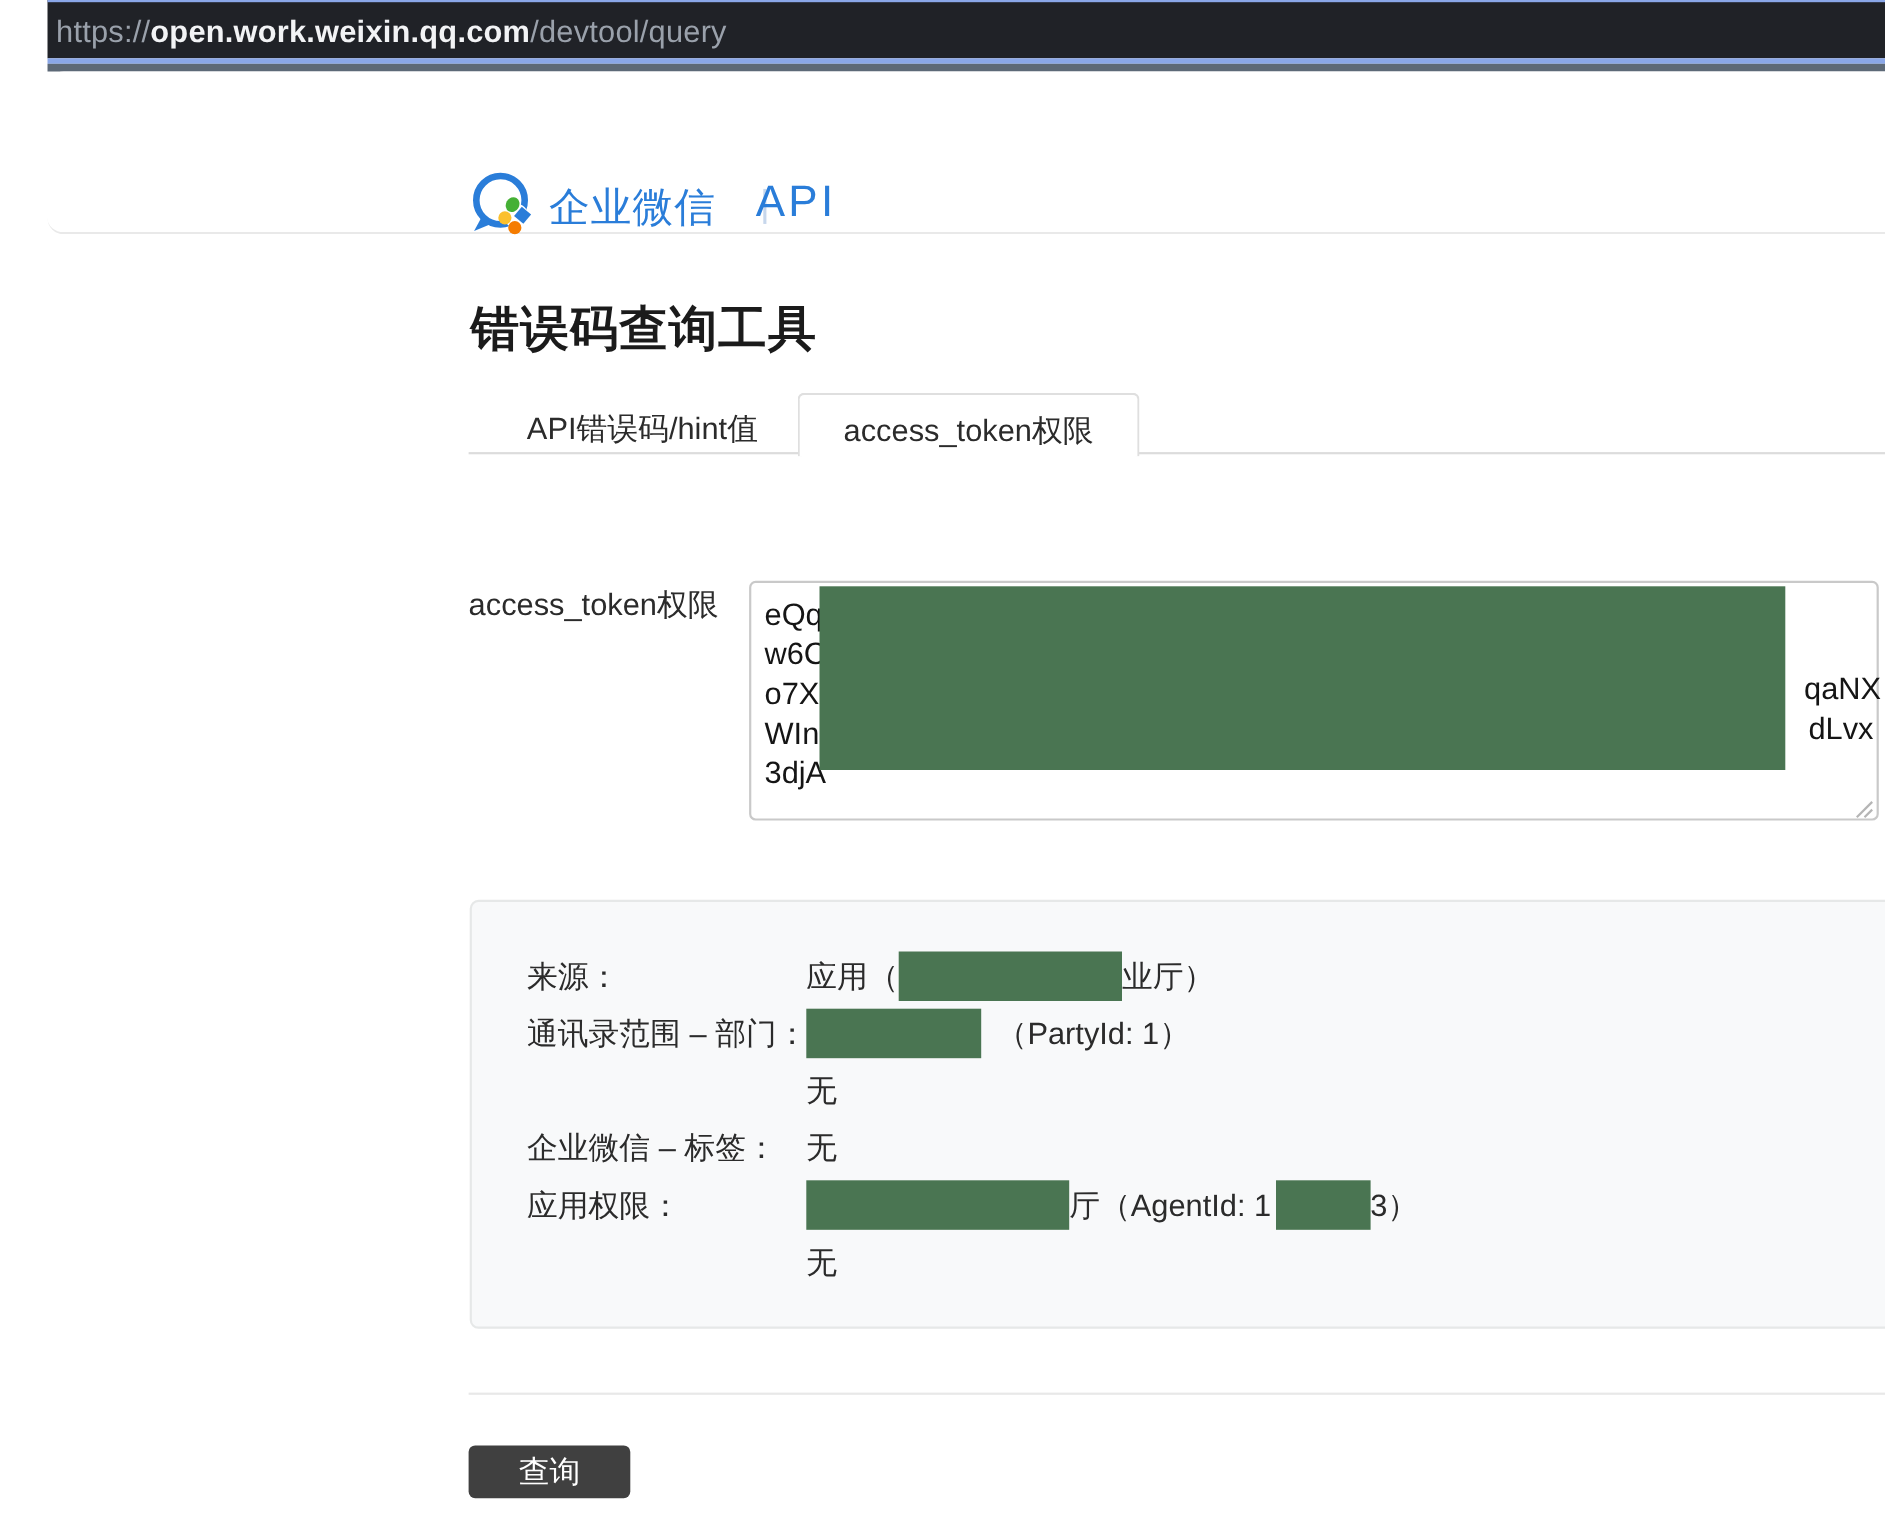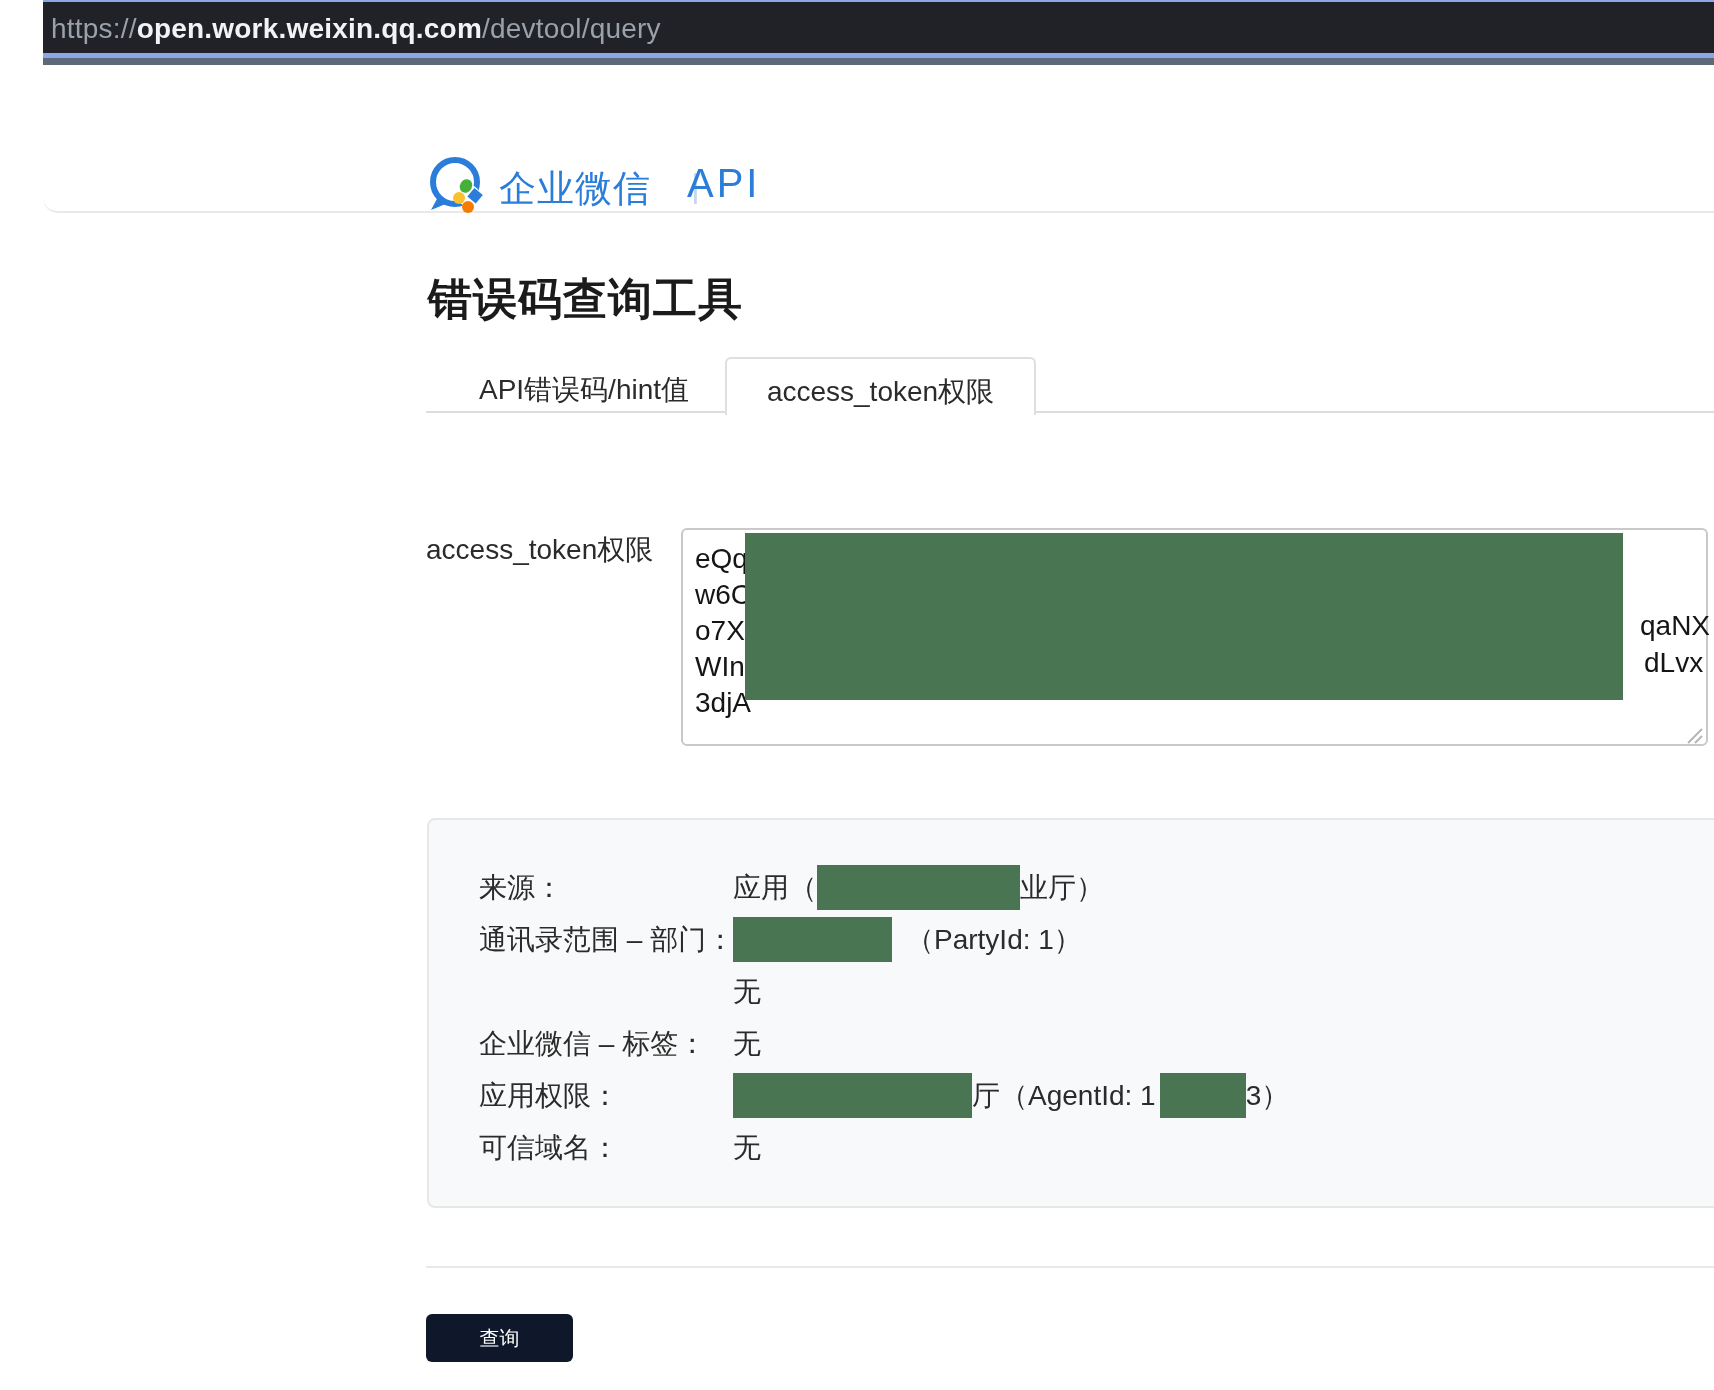--- a/index.html
+++ b/index.html
@@ -55,22 +55,22 @@
                 color:#2b2b2b; white-space:nowrap; }
   .prow-value { position:absolute; left:306px; top:0; right:20px; font-size:28px; line-height:52px;
                 color:#2b2b2b; white-space:nowrap; }
   .redact { display:inline-block; vertical-align:middle; background:#4a7552; height:45px;
             margin-top:-4px; }
   .r-w203 { width:203px; } .r-w159 { width:159px; margin-right:14px; }
   .r-w239 { width:239px; } .r-w86 { width:86px; margin-left:4px; }
 
   
   .hr { left:383px; top:1266px; width:1320px; height:2px; background:#e8e8e8; }
-  .query-btn { left:383px; top:1314px; width:147px; height:48px; background:#0f172a; border:none;
-               border-radius:6px; color:#fff; font-size:20px; font-family:inherit;
+  .query-btn { left:383px; top:1314px; width:147px; height:48px; background:#404040; border:none;
+               border-radius:6px; color:#fff; font-size:28px; font-family:inherit;
                display:flex; align-items:center; justify-content:center; cursor:pointer; }
 </style>
 </head>
 <body>
 
 <div class="screen">
 
   <div class="abs urlbar">
     <div class="abs url-text"><span class="url-dim">https://</span><span class="url-main">open.work.weixin.qq.com</span><span class="url-dim">/devtool/query</span></div>
   </div>
@@ -138,20 +138,19 @@
     <div class="prow-label">企业微信 – 标签：</div>
     <div class="prow-value">无</div>
   </div>
 
   <div class="abs prow" style="top:1070px;">
     <div class="prow-label">应用权限：</div>
     <div class="prow-value"><span class="redact r-w239"></span><span>厅（AgentId: 1</span><span class="redact r-w86"></span><span>3）</span></div>
   </div>
 
   <div class="abs prow" style="top:1122px;">
-    <div class="prow-label">可信域名：</div>
     <div class="prow-value">无</div>
   </div>
 
   <div class="abs hr"></div>
   <button class="abs query-btn">查询</button>
 
 </div>
 
 </body></html>

